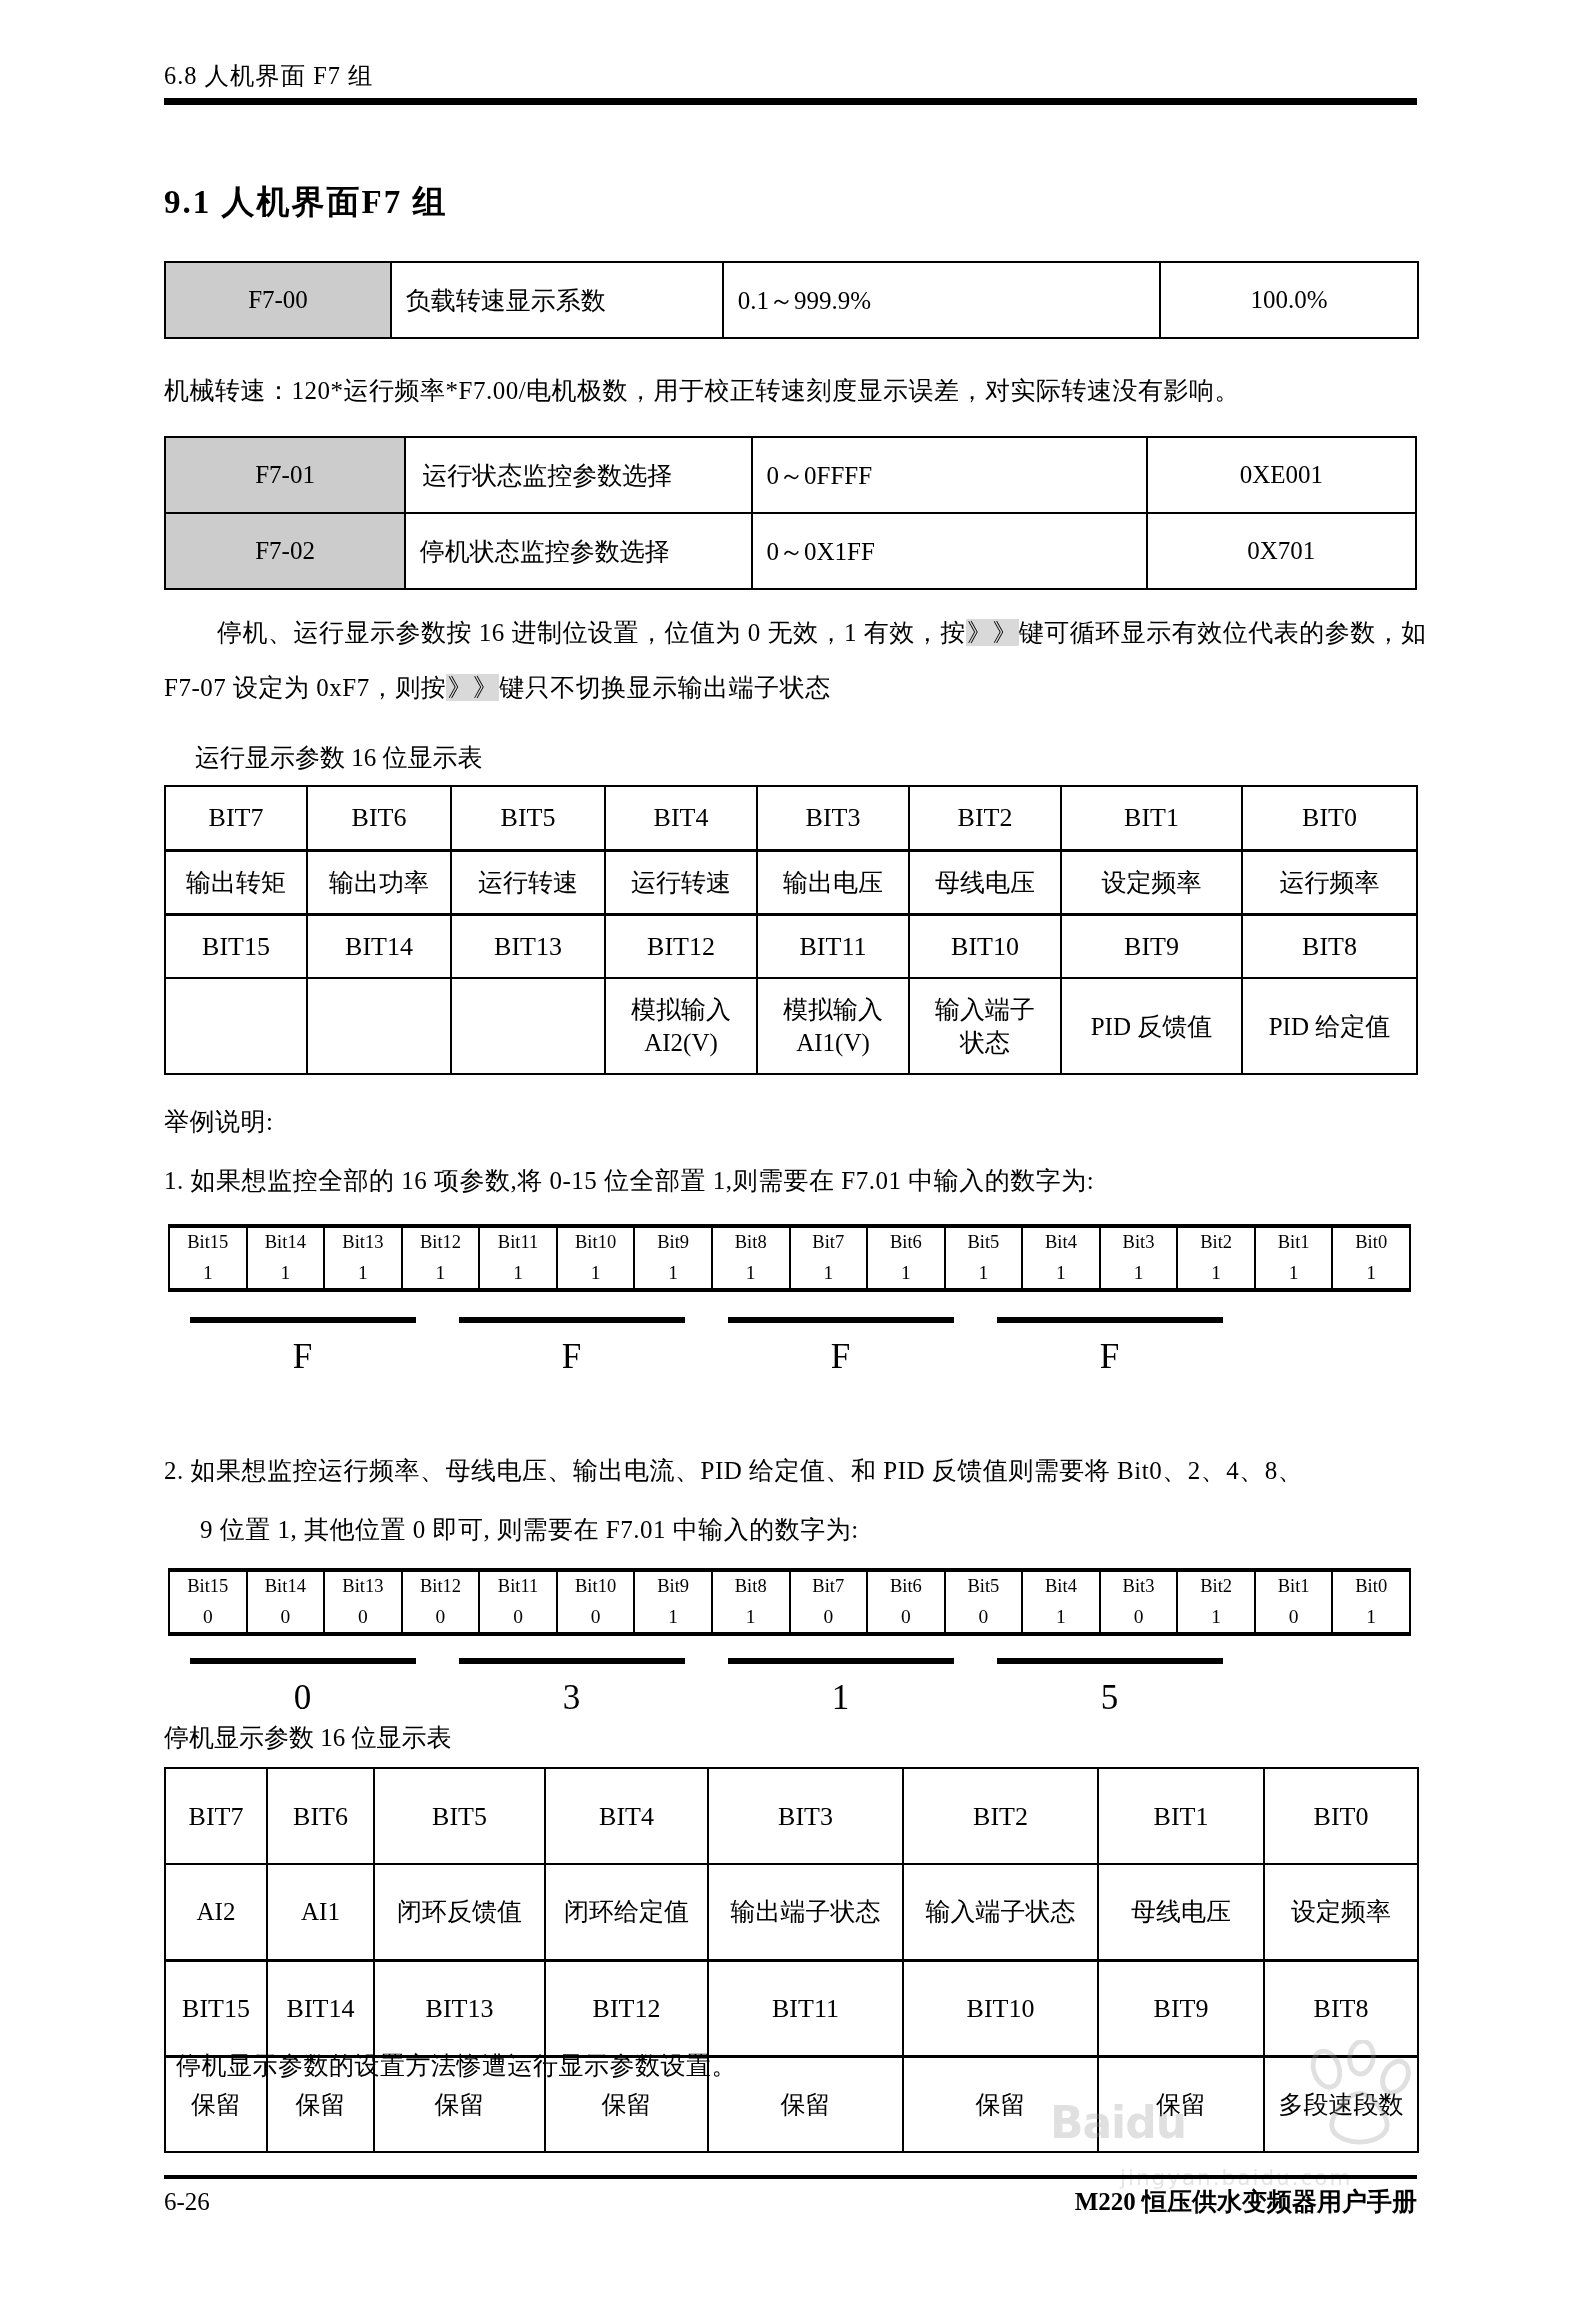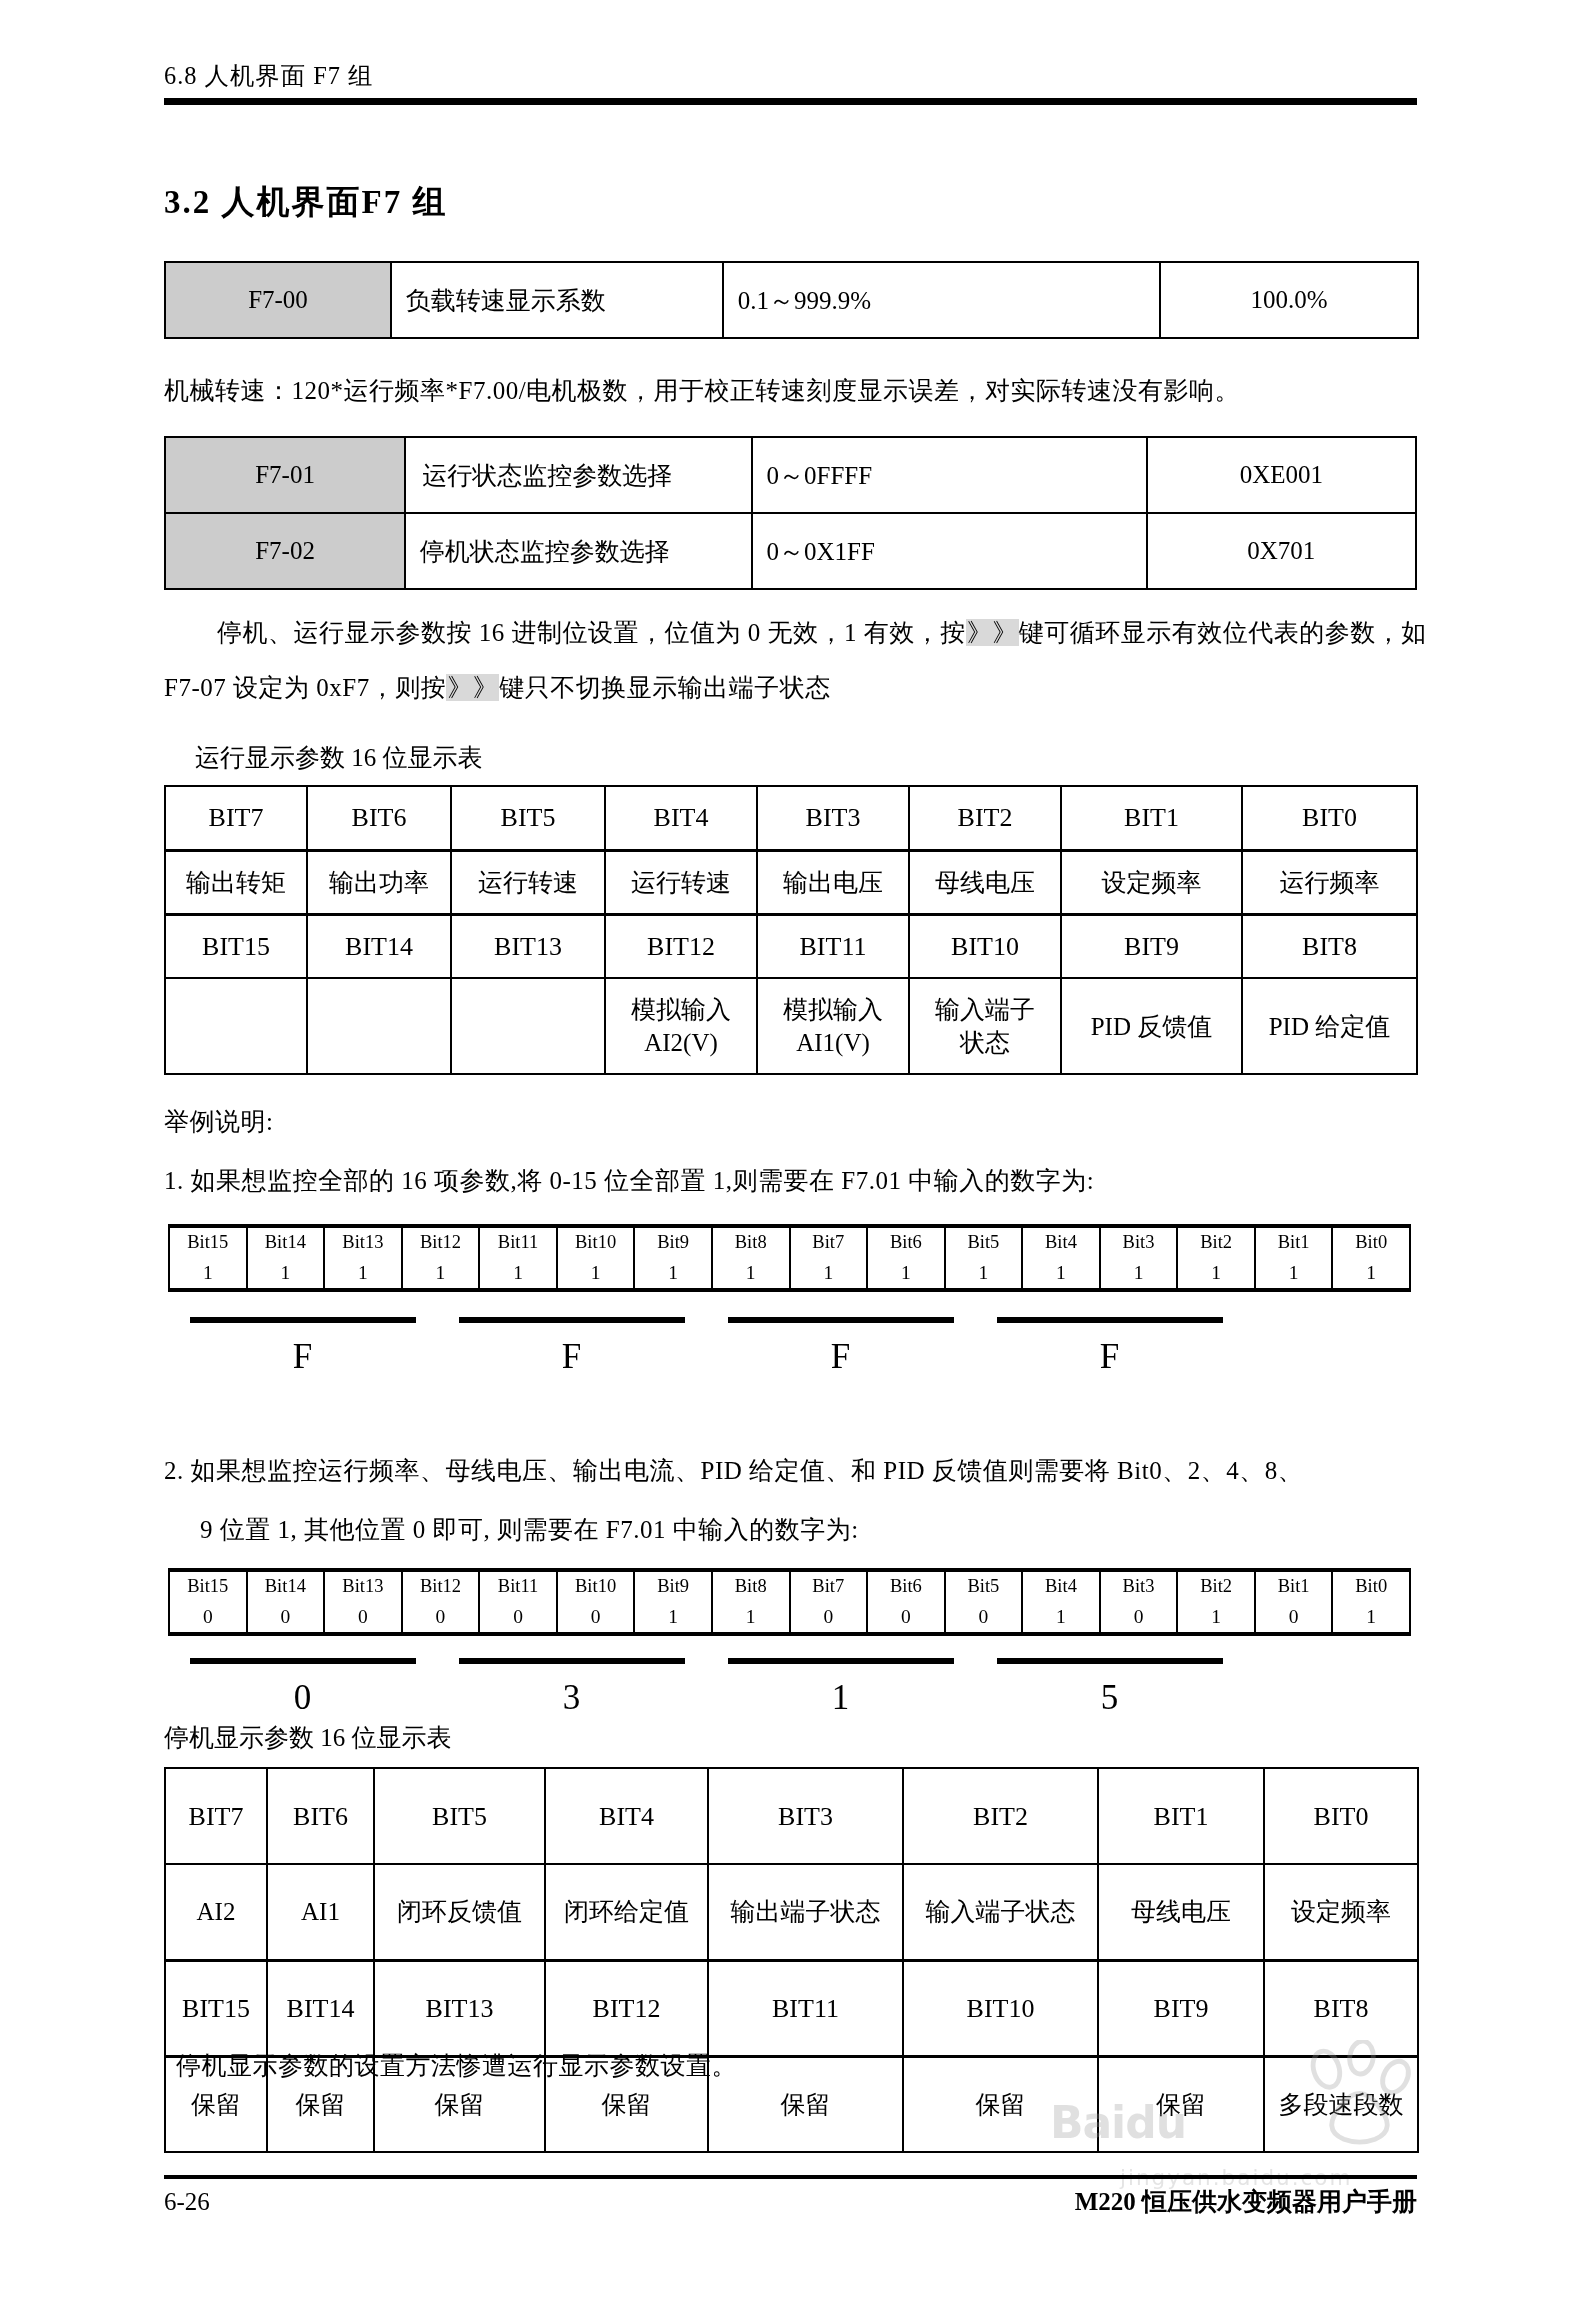--- a/index.html
+++ b/index.html
@@ -224,21 +224,21 @@
 </head>
 <body>
 
 <div class="page">
 
   <div class="run-head">
     <div class="run-head-text">6.8 人机界面 F7 组</div>
     <div class="head-rule"></div>
   </div>
 
-  <div class="sec-title">3.2 人机界面F7 组</div>
+  <div class="sec-title">9.1 人机界面F7 组</div>
 
   <table class="ptab" style="left:164px; top:261px; width:1253px;">
     <tbody>
       <tr>
         <td class="code" style="width:226px;">F7-00</td>
         <td class="desc" style="width:332px;">负载转速显示系数</td>
         <td class="range" style="width:437px;">0.1～999.9%</td>
         <td class="defval" style="width:258px;">100.0%</td>
       </tr>
     </tbody>

